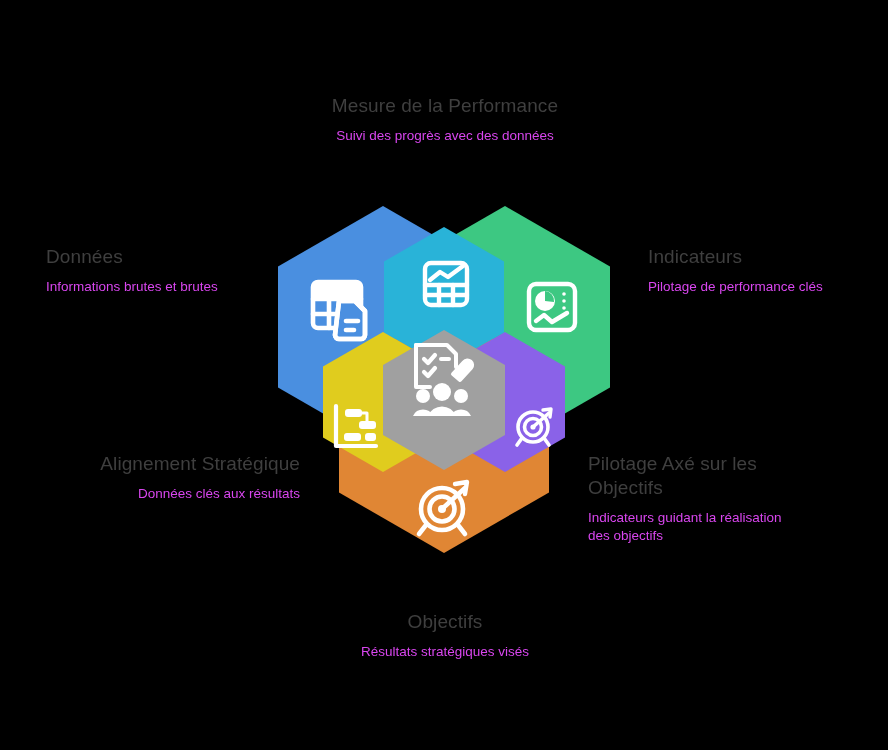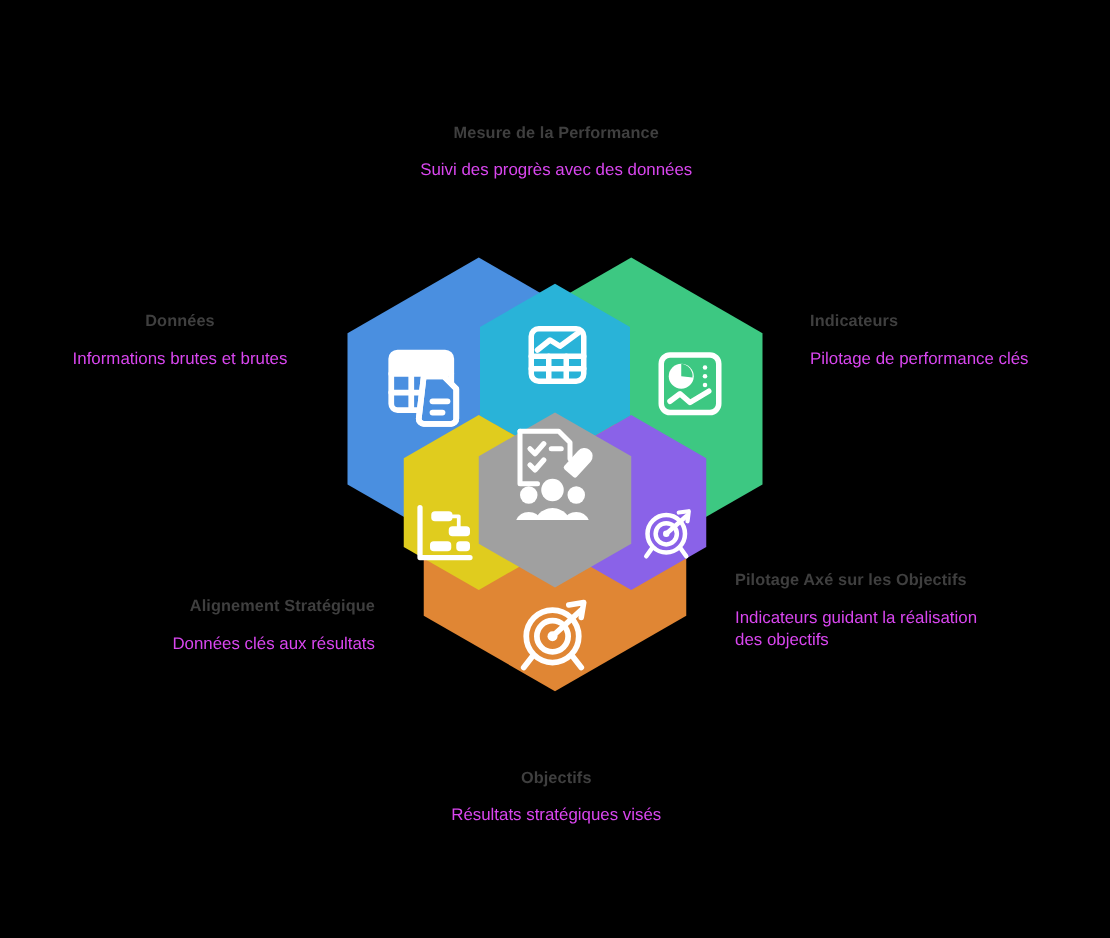--- a/index.html
+++ b/index.html
@@ -24,51 +24,50 @@
     position: absolute;
     left: 0; top: 0;
     width: 888px;
     height: 750px;
   }
   .label-block {
     position: absolute;
     color: #3f3f3f;
   }
   .label-title {
-    font-weight: bold;
-    font-size: 13px;
+    font-weight: normal;
+    font-size: 19px;
     line-height: 24px;
     color: #3f3f3f;
     margin: 0;
     letter-spacing: 0.1px;
   }
   .label-desc {
     font-size: 13.5px;
     line-height: 18px;
     color: #d946ef;
     margin: 9px 0 0 0;
   }
 
   
   #label-top {
     left: 318px; top: 94px; width: 254px;
     text-align: center;
   }
   #label-left-top {
     left: 46px; top: 245px; width: 196px;
-    text-align: center;
+    text-align: left;
   }
   #label-right-top {
     left: 648px; top: 245px; width: 210px;
     text-align: left;
   }
   #label-left-bottom {
     left: 86px; top: 452px; width: 214px;
     text-align: right;
-    margin-top: 21px;
   }
   #label-right-bottom {
     left: 588px; top: 452px; width: 212px;
     text-align: left;
   }
   #label-bottom {
     left: 318px; top: 610px; width: 254px;
     text-align: center;
   }
 </style>

